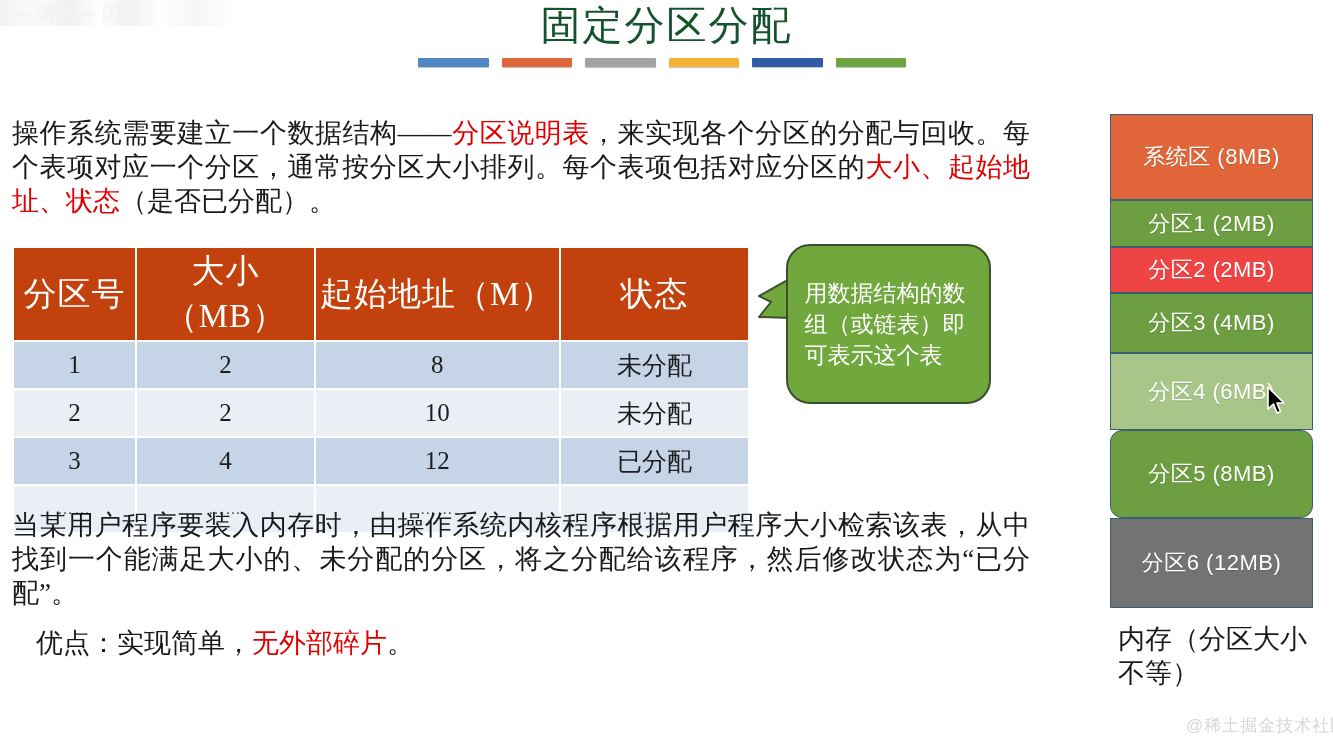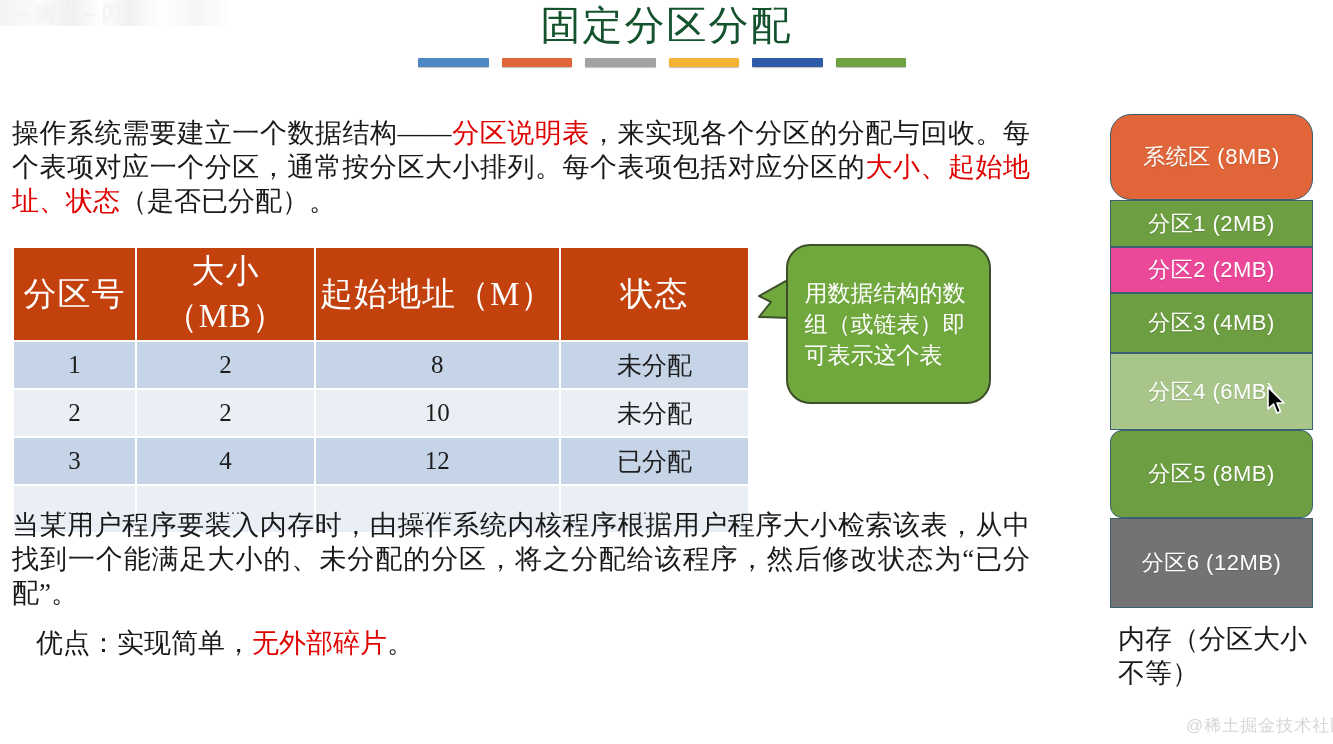--- a/index.html
+++ b/index.html
@@ -193,27 +193,27 @@
   </div>
 
   <div class="para" id="para-mid">当某用户程序要装入内存时，由操作系统内核程序根据用户程序大小检索该表，从中找到一个能满足大小的、未分配的分区，将之分配给该程序，然后修改状态为“已分配”。</div>
 
   <div class="para" id="para-pros">
     <span>优点：实现简单，</span><span class="hl">无外部碎片</span><span>。</span>
   </div>
 
 
   <div class="mem" id="memory-diagram">
-      <div class="blk" style="top: 0px; height: 86px; background: rgb(224, 102, 58); border-radius: 21px;">
+      <div class="blk" style="top: 0px; height: 86px; background: rgb(224, 102, 58);">
         <span>系统区 (8MB)</span>
       </div>
       <div class="blk" style="top: 86px; height: 47px; background: rgb(109, 159, 66);">
         <span>分区1 (2MB)</span>
       </div>
-      <div class="blk" style="top: 133px; height: 46px; background: #ec4899;">
+      <div class="blk" style="top: 133px; height: 46px; background: #ef4444;">
         <span>分区2 (2MB)</span>
       </div>
       <div class="blk" style="top: 179px; height: 60px; background: rgb(109, 159, 66);">
         <span>分区3 (4MB)</span>
       </div>
       <div class="blk" style="top: 239px; height: 77px; background: rgb(169, 198, 138);">
         <span>分区4 (6MB)</span>
       </div>
       <div class="blk" style="top: 316px; height: 88px; background: rgb(109, 159, 66); border-radius: 12px;">
         <span>分区5 (8MB)</span>

